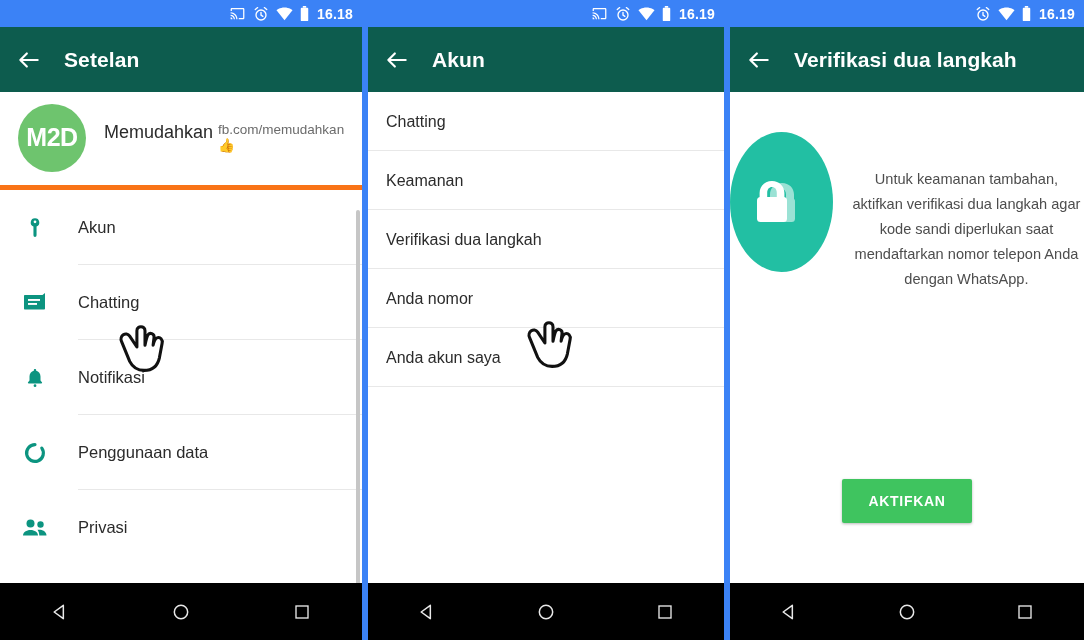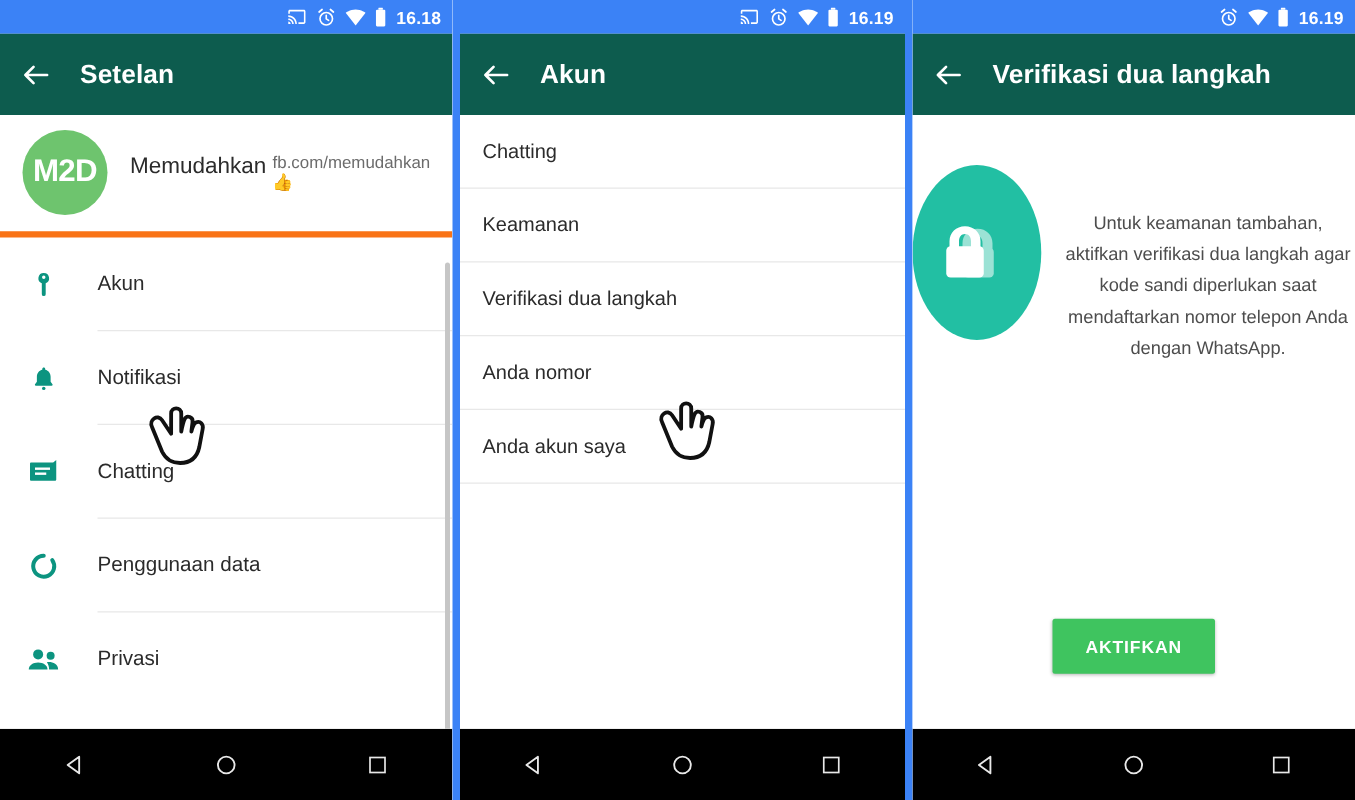--- a/index.html
+++ b/index.html
@@ -115,21 +115,21 @@
     width: 140px; height: 140px; border-radius: 50%;
     background: #22bfa3; position: relative;
     display: flex; align-items: center; justify-content: center;
   }
   .desc {
     margin-top: 35px; width: 320px;
     text-align: center; font-size: 14.6px; line-height: 25px;
     color: #4d4d4d;
   }
   .cta-wrap {
-    position: absolute; left: 0; right: 0; bottom: 44px;
+    position: absolute; left: 0; right: 0; bottom: 60px;
     display: flex; justify-content: center; align-items: center;
   }
   .cta {
     background: #3fc45f; color: #ffffff;
     border: none; border-radius: 2px;
     font-size: 14px; font-weight: bold; letter-spacing: .7px;
     padding: 14px 26px;
     box-shadow: 0 1px 3px rgba(0,0,0,.28);
     cursor: pointer;
     font-family: "Liberation Sans", sans-serif;
@@ -195,37 +195,37 @@
         <span class="sicon">
           <svg width="22" height="24" viewBox="0 0 24 24" fill="#0c9480">
               <path d="M12 1.5a4.6 4.6 0 0 0-1.7 8.9V20a1.7 1.7 0 0 0 3.4 0V10.4A4.6 4.6 0 0 0 12 1.5zm0 2.2a1.5 1.5 0 1 1 0 3 1.5 1.5 0 0 1 0-3z"></path>
             </svg>
         </span>
         <span class="slabel">Akun</span>
       </div>
 
       <div class="srow">
         <span class="sicon">
-          <svg width="22" height="24" viewBox="0 0 24 24" fill="#0c9480">
-              <path d="M12 2.2c-.7 0-1.3.6-1.3 1.3v.7C7.9 4.8 6 7.3 6 10.3v4.3l-1.6 2.1c-.4.5 0 1.3.7 1.3h13.8c.7 0 1.1-.8.7-1.3L18 14.6v-4.3c0-3-1.9-5.5-4.7-6.1v-.7c0-.7-.6-1.3-1.3-1.3z"></path>
-              <circle cx="12" cy="20.4" r="1.5"></circle>
-            </svg>
-        </span>
-        <span class="slabel">Notifikasi</span>
-      </div>
-
-      <div class="srow">
-        <span class="sicon">
           <svg width="24" height="22" viewBox="0 0 24 22" fill="#0c9480">
               <path d="M2 3h17.5l2.5-2v15.5c0 .6-.5 1-1 1H2c-.6 0-1-.4-1-1V4c0-.6.4-1 1-1z"></path>
               <rect x="5" y="7" width="12" height="1.9" fill="#fff"></rect>
               <rect x="5" y="11" width="9" height="1.9" fill="#fff"></rect>
             </svg>
         </span>
         <span class="slabel">Chatting</span>
+      </div>
+
+      <div class="srow">
+        <span class="sicon">
+          <svg width="22" height="24" viewBox="0 0 24 24" fill="#0c9480">
+              <path d="M12 2.2c-.7 0-1.3.6-1.3 1.3v.7C7.9 4.8 6 7.3 6 10.3v4.3l-1.6 2.1c-.4.5 0 1.3.7 1.3h13.8c.7 0 1.1-.8.7-1.3L18 14.6v-4.3c0-3-1.9-5.5-4.7-6.1v-.7c0-.7-.6-1.3-1.3-1.3z"></path>
+              <circle cx="12" cy="20.4" r="1.5"></circle>
+            </svg>
+        </span>
+        <span class="slabel">Notifikasi</span>
       </div>
 
       <div class="srow">
         <span class="sicon">
           <svg width="24" height="24" viewBox="0 0 24 24" fill="none" stroke="#0c9480" stroke-width="3.2" stroke-linecap="round">
               <path d="M12 3.6a8.4 8.4 0 1 0 6.8 3.5"></path>
             </svg>
         </span>
         <span class="slabel">Penggunaan data</span>
       </div>

